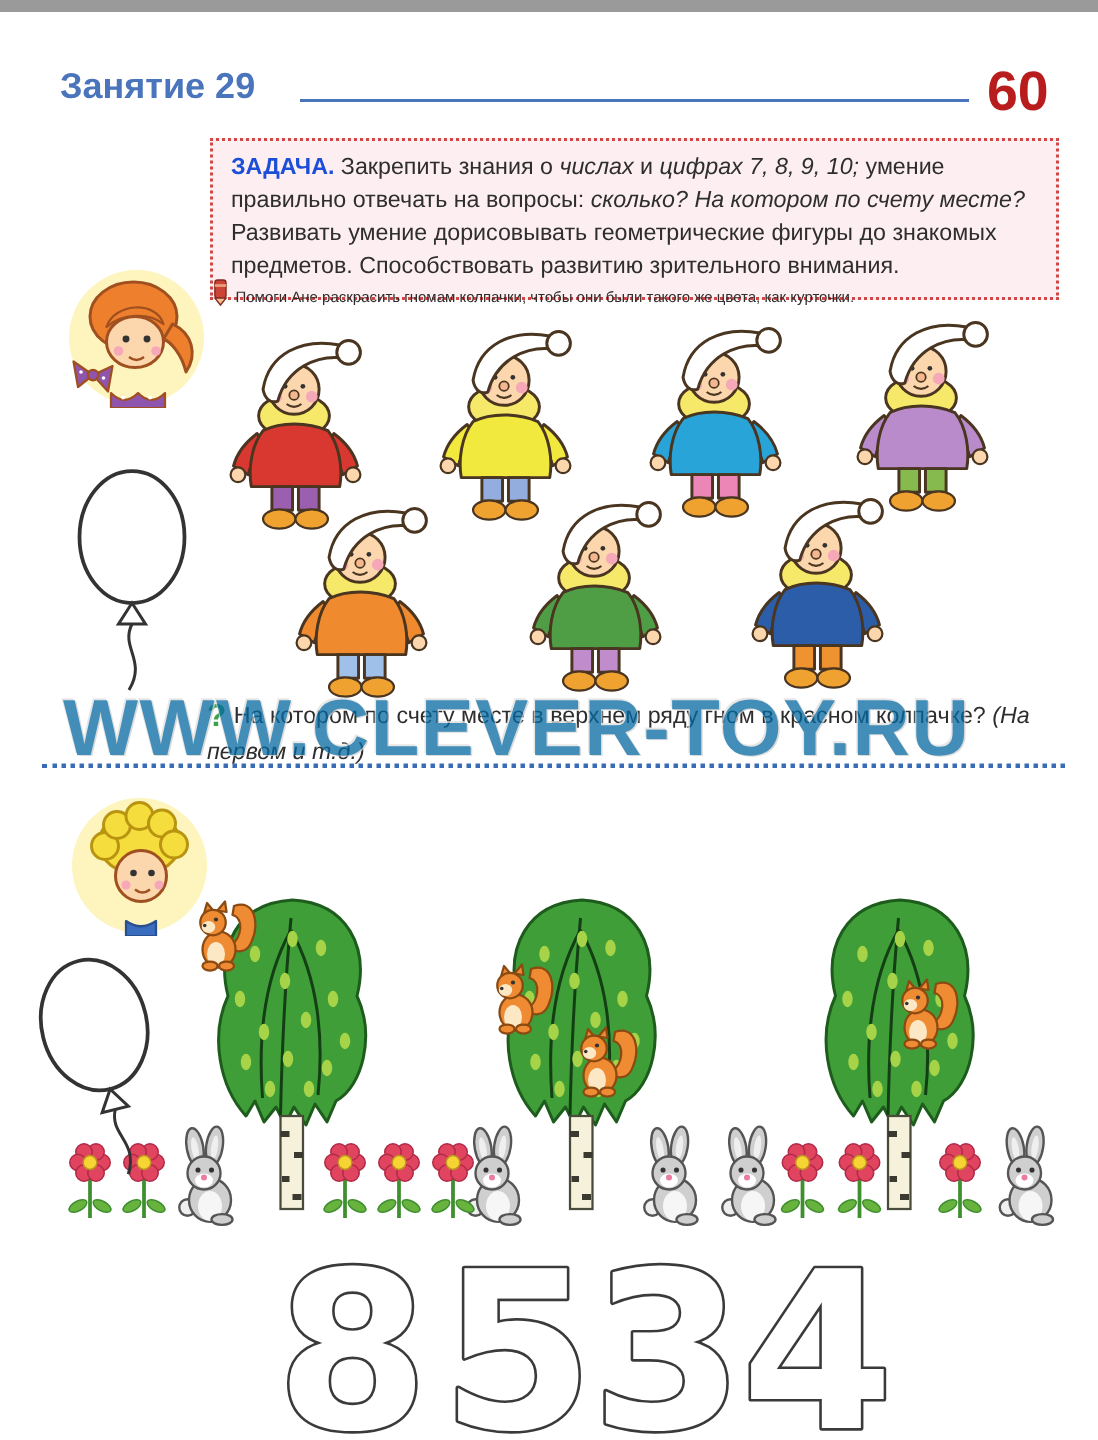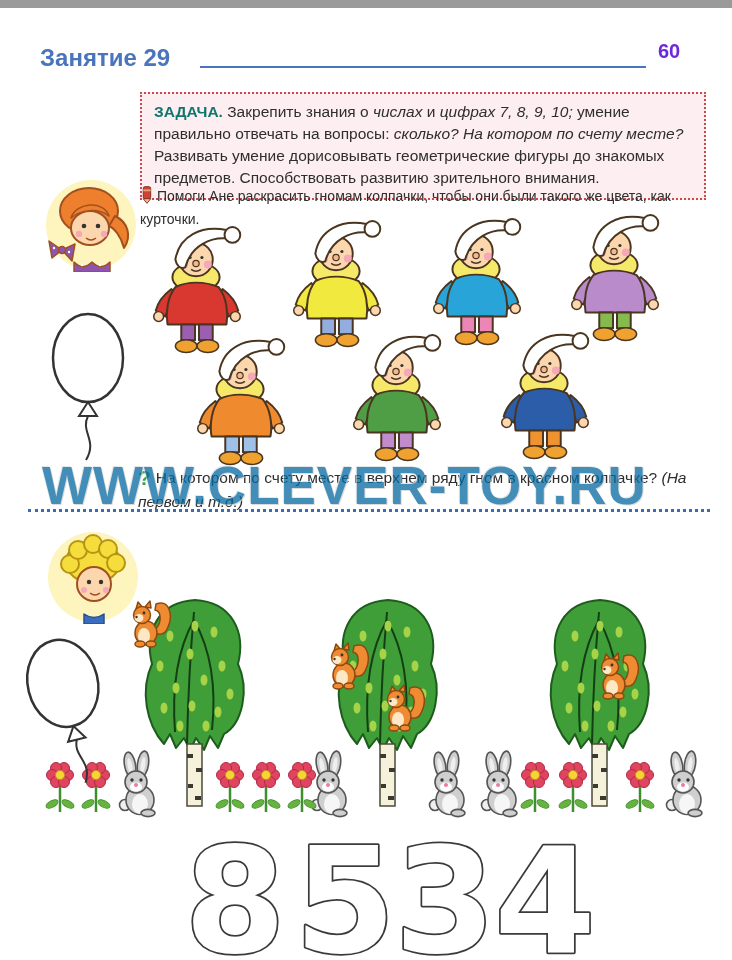--- a/index.html
+++ b/index.html
@@ -1,24 +1,24 @@
 <!DOCTYPE html>
 <html><head>
 <meta charset="utf-8">
 <style>
   html,body{margin:0;padding:0;background:#9a9a9a;}
   .page{position:relative;width:732px;height:960px;background:#ffffff;margin:8px auto;
         font-family:"Liberation Sans",sans-serif;overflow:hidden;color:#2e2e2e;}
   .hdr-title{position:absolute;left:40px;top:36px;font-size:24px;font-weight:bold;color:#4a74bc;}
   .hdr-line{position:absolute;left:200px;top:58px;width:446px;height:0;border-top:2.5px solid #4a74bc;}
-  .hdr-page{position:absolute;left:658px;top:32px;font-size:20px;font-weight:600;color:#6d28d9;}
+  .hdr-page{position:absolute;left:658px;top:32px;font-size:37px;font-weight:600;color:#b91c1c;}
   .task-box{position:absolute;left:140px;top:84px;width:538px;background:#fdeff1;
             border:2px dotted #cf4747;padding:7px 12px 9px 12px;font-size:15.5px;line-height:1.42;}
-  .task-label{color:#0f766e;font-weight:bold;}
-  .instr{position:absolute;left:140px;width:566px;font-size:14px;line-height:1.38;}
+  .task-label{color:#1d4ed8;font-weight:bold;}
+  .instr{position:absolute;left:140px;width:566px;font-size:10px;line-height:1.38;}
   .instr1{top:177px;}
   .instr2{top:517px;}
   .pencil{display:inline-block;vertical-align:-4px;margin-right:4px;}
   .question{position:absolute;left:138px;top:456px;width:572px;font-size:15.5px;line-height:1.35;}
   .qicon{color:#3da24c;font-weight:bold;font-size:21px;margin-right:5px;vertical-align:-2px;}
   .separator{position:absolute;left:28px;top:501px;width:682px;height:0;border-top:3px dotted #3a6cb5;}
   .watermark{position:absolute;left:42px;top:447px;width:660px;font-size:53px;font-weight:bold;
              letter-spacing:1px;color:#0369a1;text-shadow:1px 1px 0 #cfcfcf,-1px -1px 0 #dedede;
              opacity:.75;z-index:20;pointer-events:none;white-space:nowrap;}
   .avatar{position:absolute;width:94px;height:94px;}

